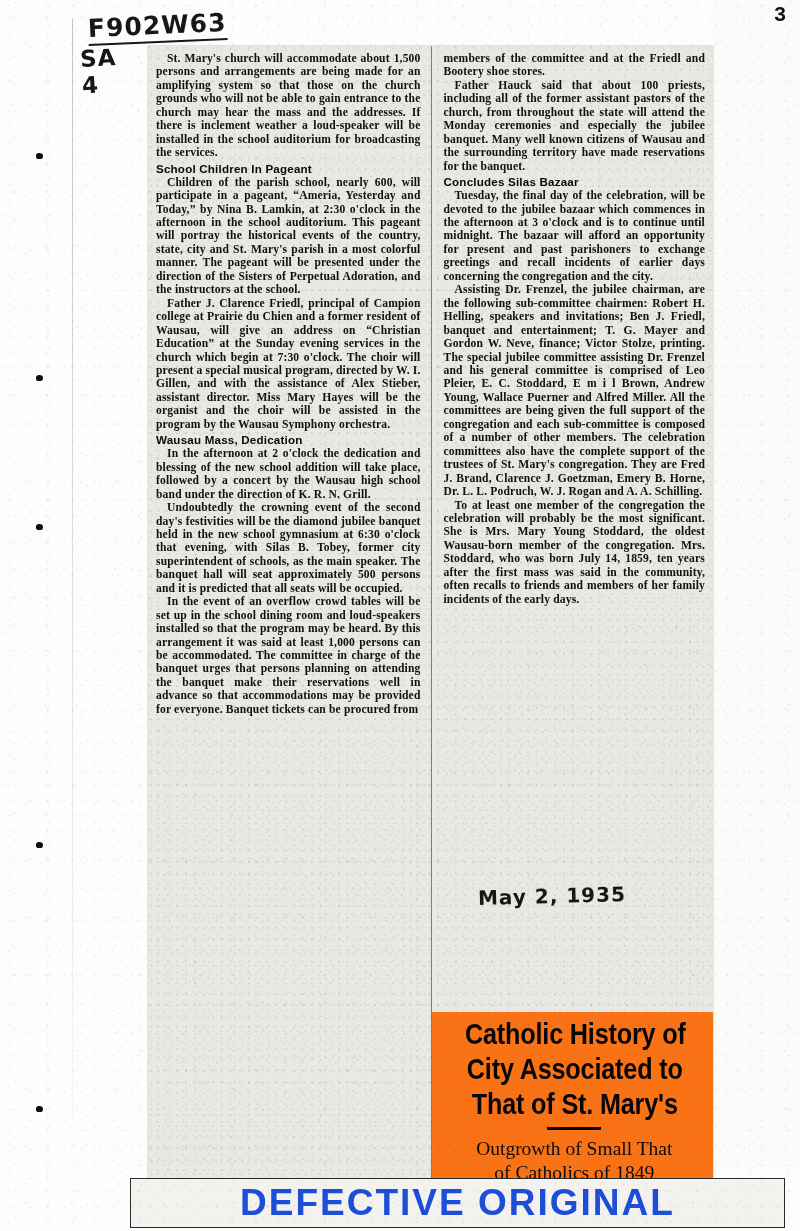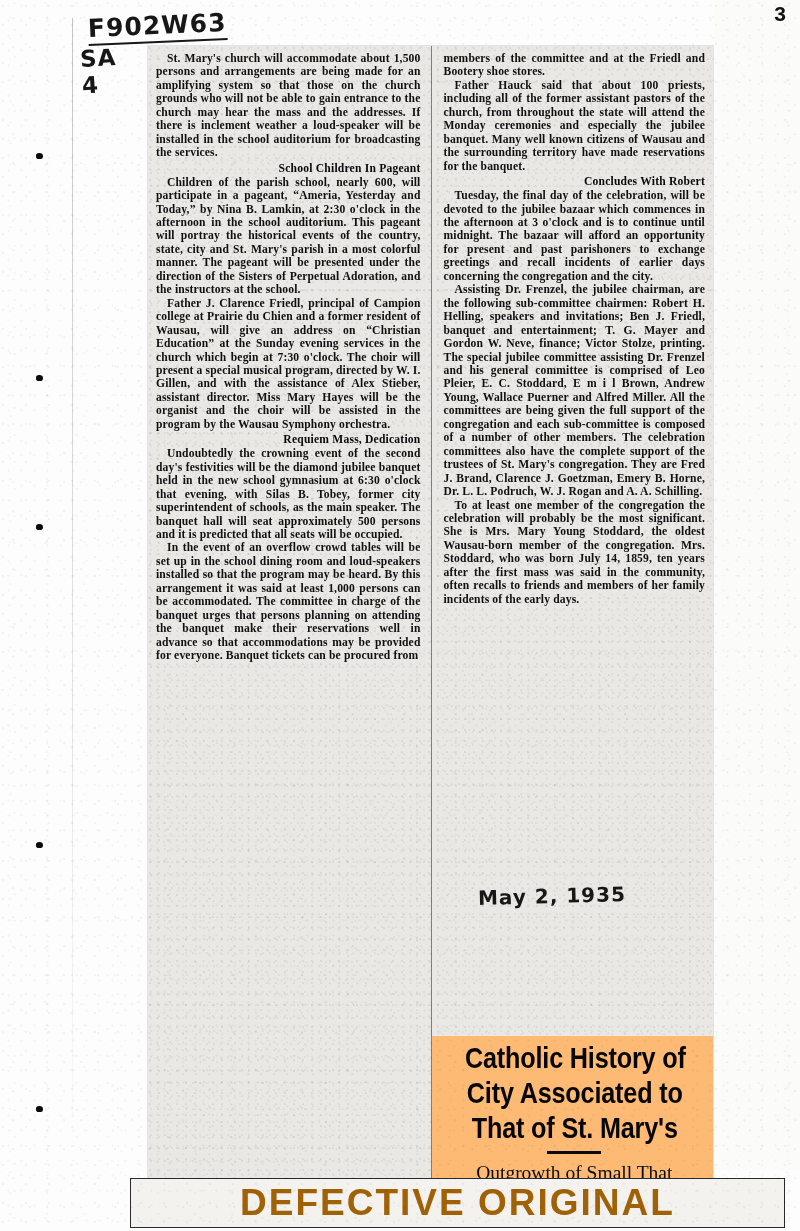--- a/index.html
+++ b/index.html
@@ -108,35 +108,35 @@
     text-align:justify;
     text-justify:inter-word;
     letter-spacing:.15px;
     font-weight:600;
     text-indent:11px;
     -webkit-font-smoothing:none;
   }
   p.body.noind{text-indent:0;}
   h3.sub{
     margin:2px 0 0 0;
-    font-family:Liberation Serif, serif;
+    font-family:Liberation Sans, sans-serif;
     font-size:11.6px;
     line-height:14px;
     font-weight:700;
-    text-align:right;
+    text-align:left;
     color:#090909;
     letter-spacing:.2px;
   }
 
   
   .headblock{
     position:absolute;left:0;bottom:0;width:100%;
     box-sizing:border-box;
     padding:4px 8px 6px 12px;
-    background:#fdba74;
+    background:#f97316;
     margin-top:24px;
   }
   .headblock .hline{
     font-family:"Liberation Sans",sans-serif;
     font-weight:700;
     font-size:30px;
     line-height:35px;
     text-align:center;
     color:#070707;
     transform:scaleX(.84);
@@ -164,21 +164,21 @@
     box-sizing:border-box;
     border:1.5px solid #2a2a2a;
     background:#f3f2ef;
     display:flex;align-items:center;justify-content:center;
   }
   .defective span{
     font-family:"Liberation Sans",sans-serif;
     font-weight:700;
     font-size:37px;
     letter-spacing:2px;
-    color:#a16207;
+    color:#1d4ed8;
   }
 
   
   .speck{
     position:absolute;right:0;top:0;width:86px;height:1170px;
     background:#fbfbfa;
   }
 </style>
 </head>
 <body>
@@ -202,39 +202,41 @@
   <div class="hand hw-4">4</div>
 
   <div class="clip">
     <div class="cols">
 
       <div class="col left">
         <p class="body">St. Mary's church will accommodate about 1,500 persons and arrangements are being made for an amplifying system so that those on the church grounds who will not be able to gain entrance to the church may hear the mass and the addresses. If there is inclement weather a loud-speaker will be installed in the school auditorium for broadcasting the services.</p>
         <h3 class="sub">School Children In Pageant</h3>
         <p class="body">Children of the parish school, nearly 600, will participate in a pageant, “Ameria, Yesterday and Today,” by Nina B. Lamkin, at 2:30 o'clock in the afternoon in the school auditorium. This pageant will portray the historical events of the country, state, city and St. Mary's parish in a most colorful manner. The pageant will be presented under the direction of the Sisters of Perpetual Adoration, and the instructors at the school.</p>
         <p class="body">Father J. Clarence Friedl, principal of Campion college at Prairie du Chien and a former resident of Wausau, will give an address on “Christian Education” at the Sunday evening services in the church which begin at 7:30 o'clock. The choir will present a special musical program, directed by W. I. Gillen, and with the assistance of Alex Stieber, assistant director. Miss Mary Hayes will be the organist and the choir will be assisted in the program by the Wausau Symphony orchestra.</p>
-        <h3 class="sub">Requiem Mass, Dedication</h3>
+        <h3 class="sub">Wausau Mass, Dedication</h3>
+        <p class="body">In the afternoon at 2 o'clock the dedication and blessing of the new school addition will take place, followed by a concert by the Wausau high school band under the direction of K. R. N. Grill.</p>
         <p class="body">Undoubtedly the crowning event of the second day's festivities will be the diamond jubilee banquet held in the new school gymnasium at 6:30 o'clock that evening, with Silas B. Tobey, former city superintendent of schools, as the main speaker. The banquet hall will seat approximately 500 persons and it is predicted that all seats will be occupied.</p>
         <p class="body">In the event of an overflow crowd tables will be set up in the school dining room and loud-speakers installed so that the program may be heard. By this arrangement it was said at least 1,000 persons can be accommodated. The committee in charge of the banquet urges that persons planning on attending the banquet make their reservations well in advance so that accommodations may be provided for everyone. Banquet tickets can be procured from</p>
       </div>
 
       <div class="col right">
         <p class="body noind">members of the committee and at the Friedl and Bootery shoe stores.</p>
         <p class="body">Father Hauck said that about 100 priests, including all of the former assistant pastors of the church, from throughout the state will attend the Monday ceremonies and especially the jubilee banquet. Many well known citizens of Wausau and the surrounding territory have made reservations for the banquet.</p>
-        <h3 class="sub">Concludes With Robert</h3>
+        <h3 class="sub">Concludes Silas Bazaar</h3>
         <p class="body">Tuesday, the final day of the celebration, will be devoted to the jubilee bazaar which commences in the afternoon at 3 o'clock and is to continue until midnight. The bazaar will afford an opportunity for present and past parishoners to exchange greetings and recall incidents of earlier days concerning the congregation and the city.</p>
         <p class="body">Assisting Dr. Frenzel, the jubilee chairman, are the following sub-committee chairmen: Robert H. Helling, speakers and invitations; Ben J. Friedl, banquet and entertainment; T. G. Mayer and Gordon W. Neve, finance; Victor Stolze, printing. The special jubilee committee assisting Dr. Frenzel and his general committee is comprised of Leo Pleier, E. C. Stoddard, E m i l Brown, Andrew Young, Wallace Puerner and Alfred Miller. All the committees are being given the full support of the congregation and each sub-committee is composed of a number of other members. The celebration committees also have the complete support of the trustees of St. Mary's congregation. They are Fred J. Brand, Clarence J. Goetzman, Emery B. Horne, Dr. L. L. Podruch, W. J. Rogan and A. A. Schilling.</p>
         <p class="body">To at least one member of the congregation the celebration will probably be the most significant. She is Mrs. Mary Young Stoddard, the oldest Wausau-born member of the congregation. Mrs. Stoddard, who was born July 14, 1859, ten years after the first mass was said in the community, often recalls to friends and members of her family incidents of the early days.</p>
 
         <div class="headblock">
           <div class="hline">Catholic History of</div>
           <div class="hline">City Associated to</div>
           <div class="hline">That of St. Mary's</div>
           <div class="headrule"></div>
           <div class="deck">Outgrowth of Small That</div>
+          <div class="deck">of Catholics of 1849</div>
         </div>
       </div>
 
     </div>
   </div>
 
   <div class="hand hw-date">May 2, 1935</div>
 
   <div class="defective">
     <span>DEFECTIVE ORIGINAL</span>

